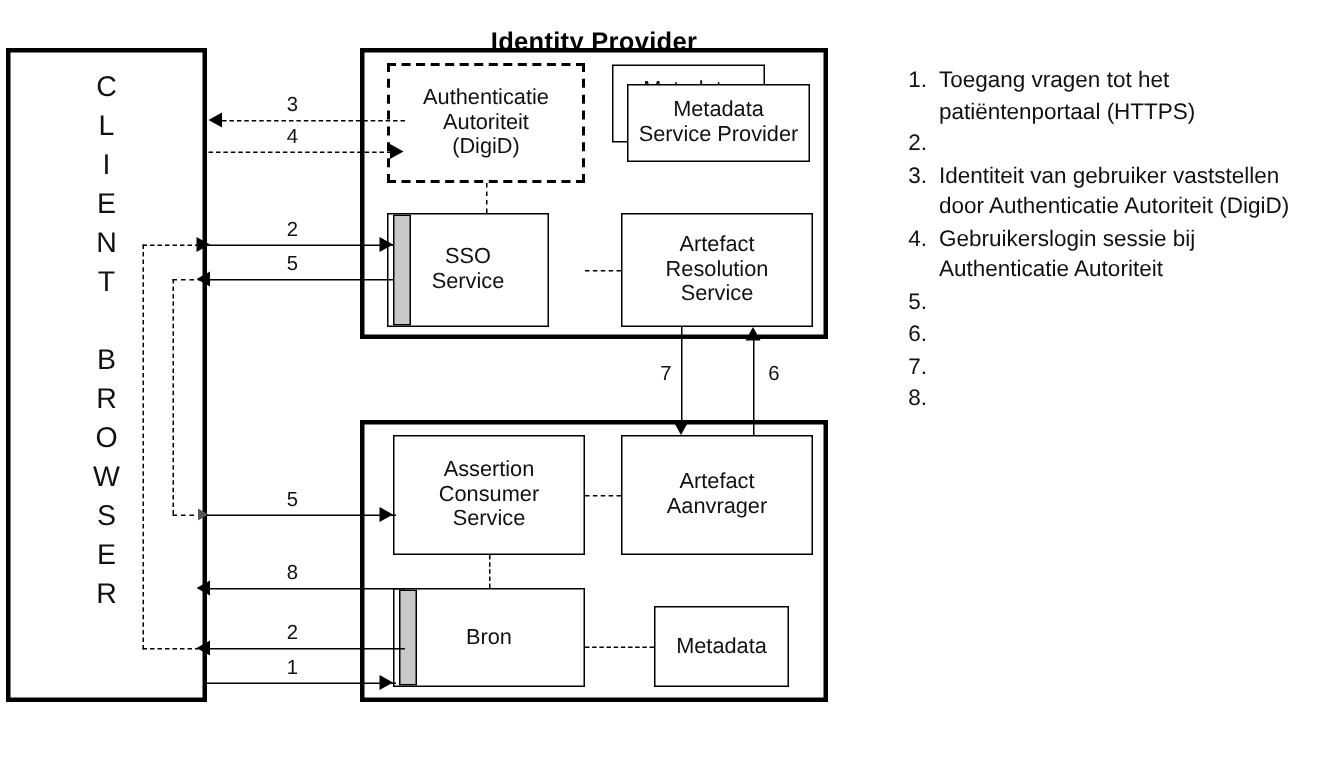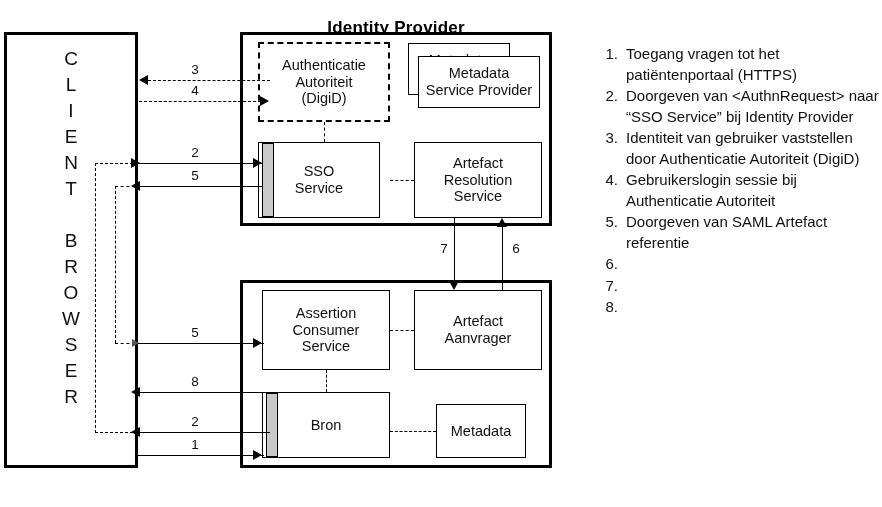--- a/index.html
+++ b/index.html
@@ -96,21 +96,21 @@
   <div class="complabel">Service</div>
 </div>
 
 <div class="box solid1 ctr" style="left:418px;top:56px;width:122px;height:52px;flex-direction:column;z-index:4;">
   <div class="complabel">Metadata</div>
   <div class="complabel">Service Provider</div>
 </div>
 
 <div class="vdash-thin" style="left:324px;top:122px;height:20px;"></div>
 
-<div class="box solid1 ctr" style="left:258px;top:142px;width:122px;height:76px;flex-direction:column;">
+<div class="box solid1 ctr" style="left:258px;top:142px;width:108px;height:76px;flex-direction:column;">
   <div class="complabel">SSO</div>
   <div class="complabel">Service</div>
 </div>
 <div class="greybar" style="left:262px;top:143px;width:12px;height:74px;"></div>
 
 <div class="box solid1 ctr" style="left:414px;top:142px;width:128px;height:76px;flex-direction:column;">
   <div class="complabel">Artefact</div>
   <div class="complabel">Resolution</div>
   <div class="complabel">Service</div>
 </div>
@@ -197,33 +197,31 @@
 <div class="ahR" style="left:253px;top:450px;"></div>
 <div class="num" style="left:185px;top:437px;">1</div>
 
 <div class="legend">
   <div class="legitem">
     <div class="legnum">1.</div>
     <div class="legtext">Toegang vragen tot het patiëntenportaal (HTTPS)</div>
   </div>
   <div class="legitem">
     <div class="legnum">2.</div>
-    <div class="legtext">Doorgeven van &lt;AuthnRequest&gt; naar “SSO Service” bij Identity Provider</div>
   </div>
   <div class="legitem">
     <div class="legnum">3.</div>
     <div class="legtext">Identiteit van gebruiker vaststellen door Authenticatie Autoriteit (DigiD)</div>
   </div>
   <div class="legitem">
     <div class="legnum">4.</div>
     <div class="legtext">Gebruikerslogin sessie bij Authenticatie Autoriteit</div>
   </div>
   <div class="legitem">
     <div class="legnum">5.</div>
-    <div class="legtext">Doorgeven van SAML Artefact referentie</div>
   </div>
   <div class="legitem">
     <div class="legnum">6.</div>
   </div>
   <div class="legitem">
     <div class="legnum">7.</div>
   </div>
   <div class="legitem">
     <div class="legnum">8.</div>
   </div>

